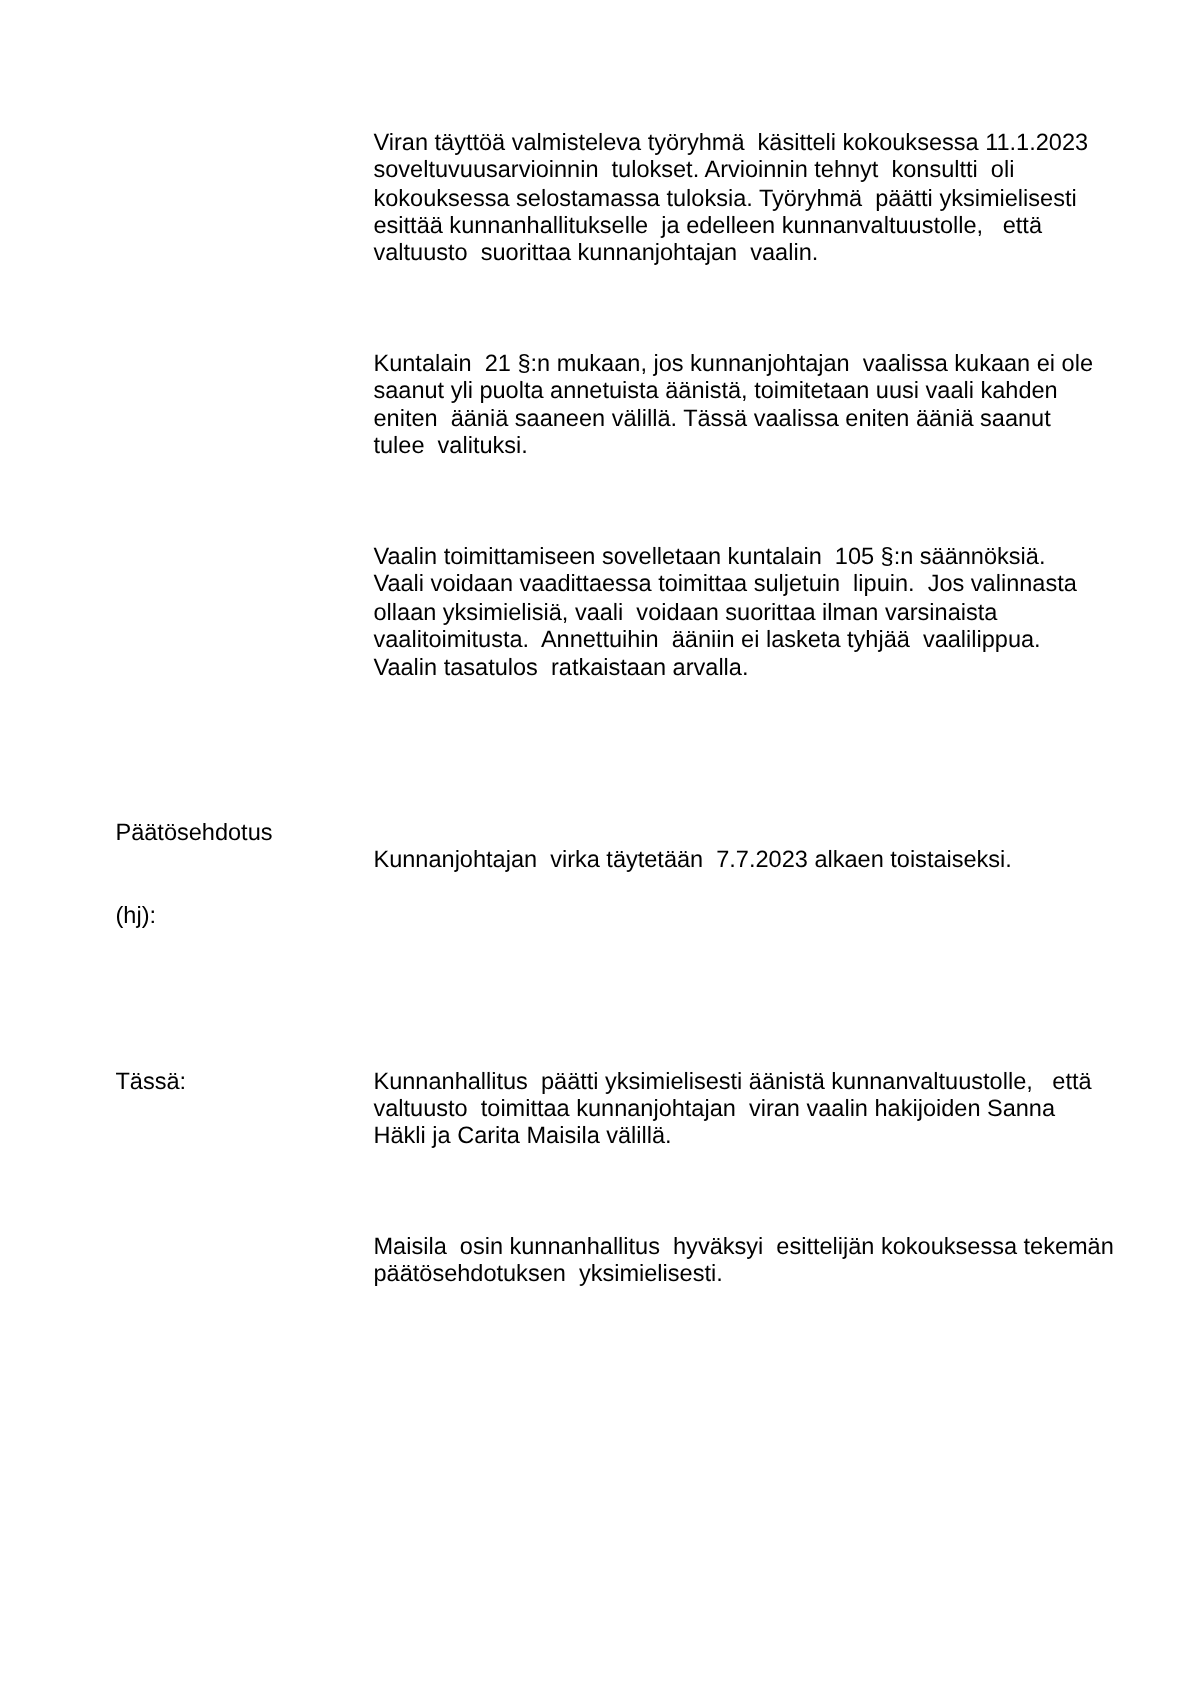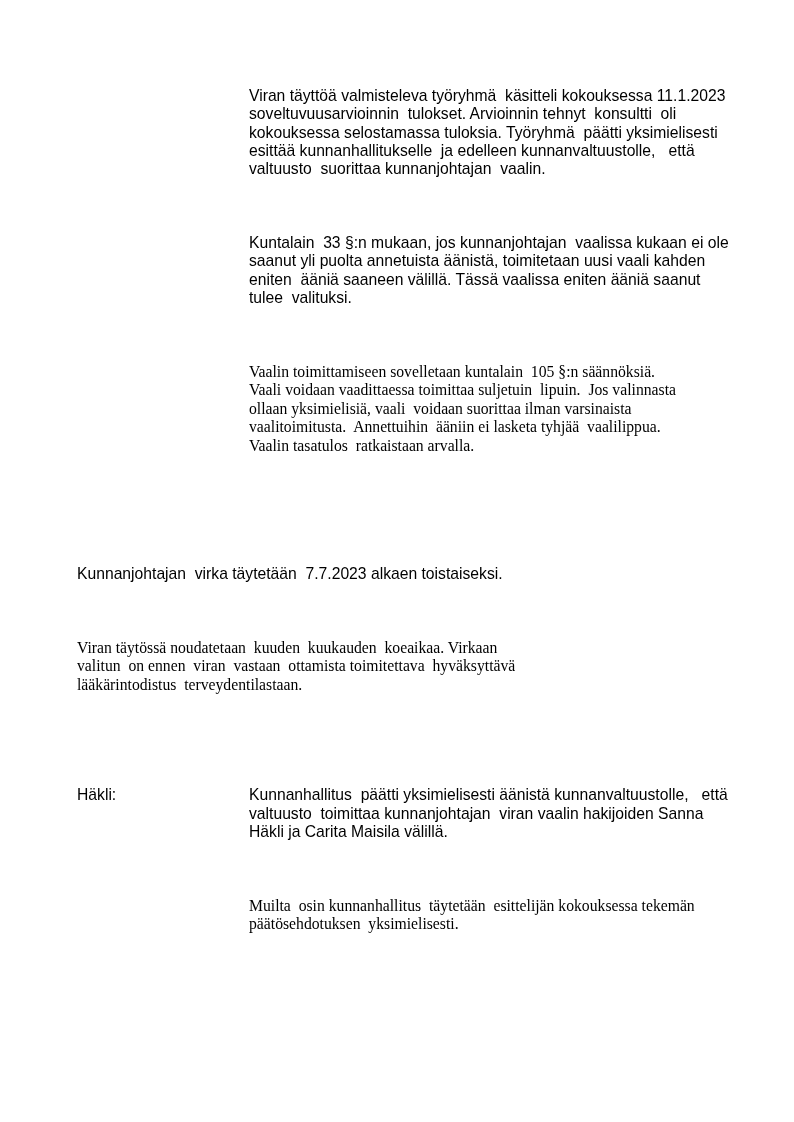--- a/index.html
+++ b/index.html
@@ -33,70 +33,70 @@
     white-space: pre-wrap;
   }
   .content-col.offset {
     padding-top: 18.4px;
   }
   .content-col p {
     margin: 0 0 18.4px 0;
   }
   .content-col p:last-child {
     margin-bottom: 0;
-    font-family: Liberation Serif, serif;
   }
   .heading-block {
     margin: 36.8px 0 36.8px 0;
     white-space: pre-wrap;
   }
 </style>
 </head>
 <body>
 
 <div class="page">
 
   <div class="section">
     <div class="label-col"></div>
     <div class="content-col">
       <p>Viran täyttöä valmisteleva työryhmä  käsitteli kokouksessa 11.1.2023
 soveltuvuusarvioinnin  tulokset. Arvioinnin tehnyt  konsultti  oli
 kokouksessa selostamassa tuloksia. Työryhmä  päätti yksimielisesti
 esittää kunnanhallitukselle  ja edelleen kunnanvaltuustolle,   että
 valtuusto  suorittaa kunnanjohtajan  vaalin.</p>
-      <p>Kuntalain  33 §:n mukaan, jos kunnanjohtajan  vaalissa kukaan ei ole
+      <p>Kuntalain  21 §:n mukaan, jos kunnanjohtajan  vaalissa kukaan ei ole
 saanut yli puolta annetuista äänistä, toimitetaan uusi vaali kahden
 eniten  ääniä saaneen välillä. Tässä vaalissa eniten ääniä saanut
 tulee  valituksi.</p>
       <p>Vaalin toimittamiseen sovelletaan kuntalain  105 §:n säännöksiä.
 Vaali voidaan vaadittaessa toimittaa suljetuin  lipuin.  Jos valinnasta
 ollaan yksimielisiä, vaali  voidaan suorittaa ilman varsinaista
 vaalitoimitusta.  Annettuihin  ääniin ei lasketa tyhjää  vaalilippua.
 Vaalin tasatulos  ratkaistaan arvalla.</p>
     </div>
   </div>
 
   <div class="section">
+    <div class="label-col">
+      <div>Päätösehdotus</div>
+      <div>(hj):</div>
+    </div>
     <div class="content-col offset">
       <p>Kunnanjohtajan  virka täytetään  7.7.2023 alkaen toistaiseksi.</p>
-      <p>Viran täytössä noudatetaan  kuuden  kuukauden  koeaikaa. Virkaan
-valitun  on ennen  viran  vastaan  ottamista toimitettava  hyväksyttävä
-lääkärintodistus  terveydentilastaan.</p>
     </div>
   </div>
 
   <div class="section">
     <div class="label-col">
-      <div>Häkli:</div>
+      <div>Tässä:</div>
     </div>
     <div class="content-col">
       <p>Kunnanhallitus  päätti yksimielisesti äänistä kunnanvaltuustolle,   että
 valtuusto  toimittaa kunnanjohtajan  viran vaalin hakijoiden Sanna
 Häkli ja Carita Maisila välillä.</p>
-      <p>Muilta  osin kunnanhallitus  täytetään  esittelijän kokouksessa tekemän
+      <p>Maisila  osin kunnanhallitus  hyväksyi  esittelijän kokouksessa tekemän
 päätösehdotuksen  yksimielisesti.</p>
     </div>
   </div>
 
   <div class="heading-block">
     
     
   </div>
 
 </div>

